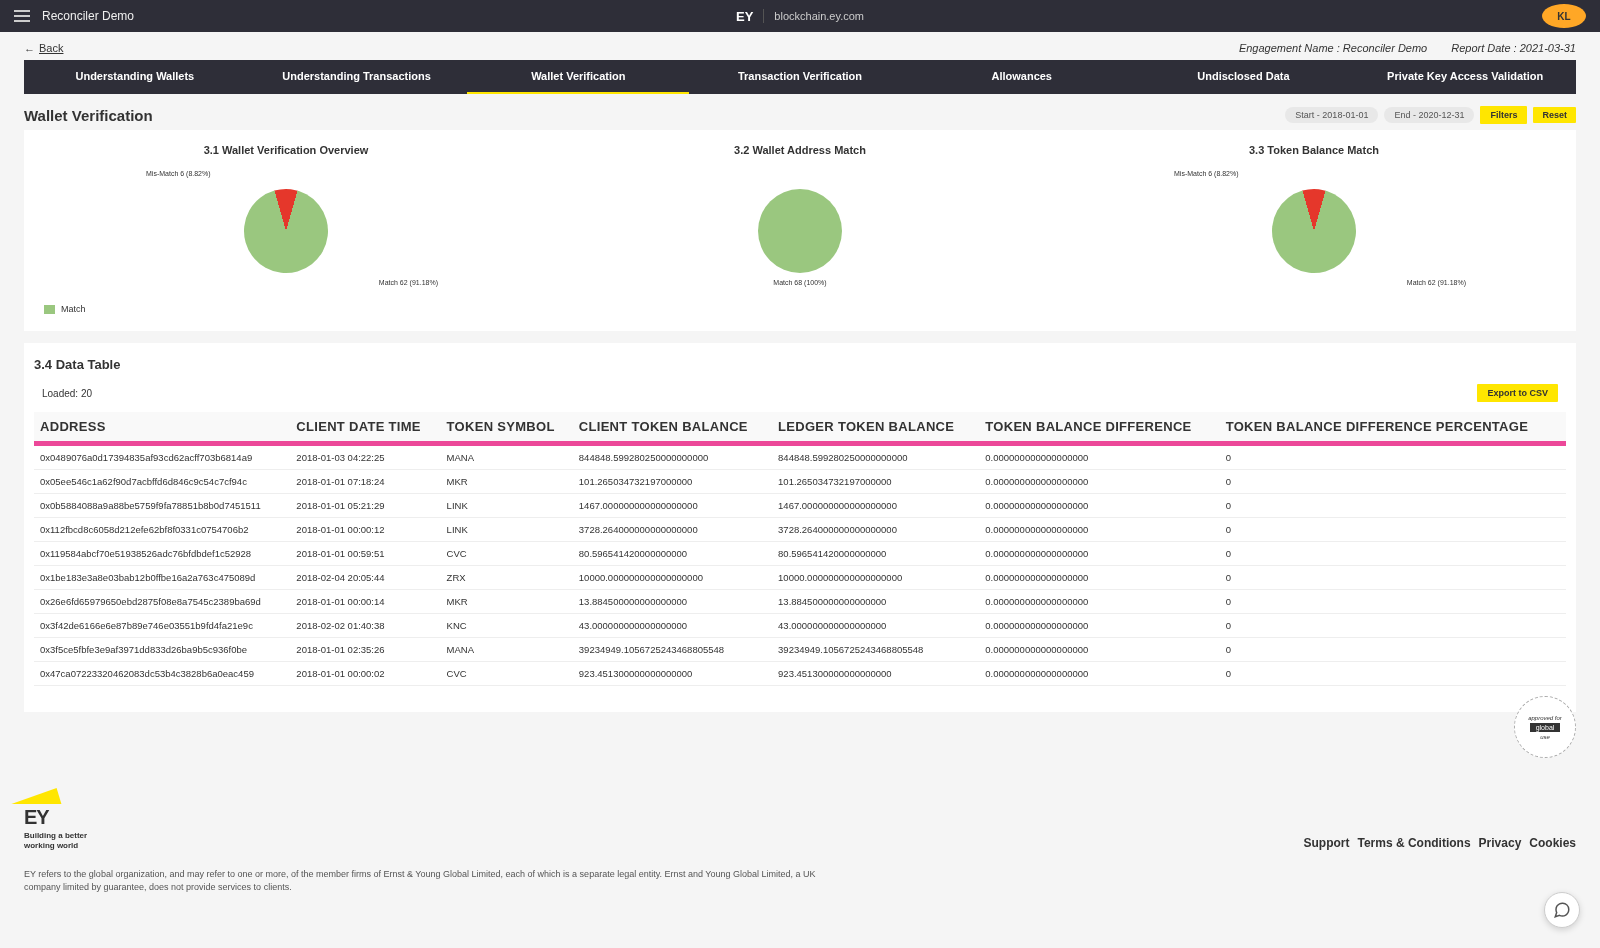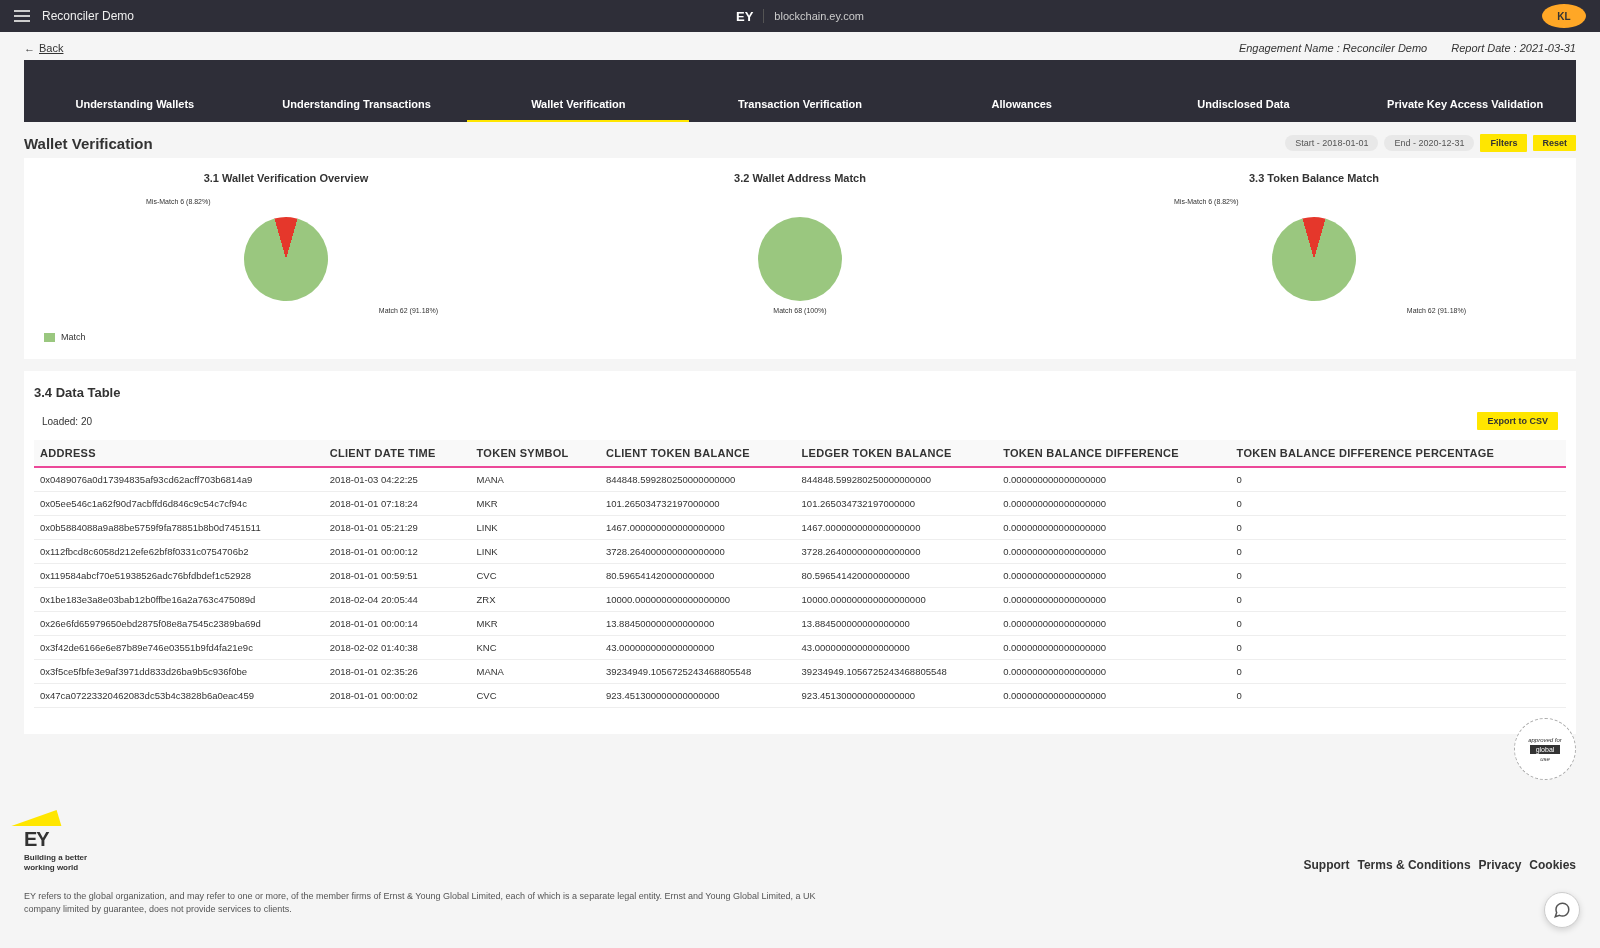--- a/index.html
+++ b/index.html
@@ -19,21 +19,21 @@
     .avatar { width: 44px; height: 24px; border-radius: 50%; background: #ffa726; color: #333; display: flex; align-items: center; justify-content: center; font-size: 10px; font-weight: bold; }
 
     
     .info-row { display: flex; justify-content: space-between; align-items: center; padding: 10px 24px 6px; font-size: 11px; color: #333; }
     .back-link { display: flex; align-items: center; gap: 4px; color: #333; cursor: pointer; }
     .back-link span.lbl { text-decoration: underline; }
     .info-right { display: flex; gap: 24px; font-style: italic; }
 
     
     .tabs { background: #2e2e38; margin: 0 24px; display: flex; }
-    .tab { flex: 1; text-align: center; color: #fff; font-size: 11px; padding: 10px 0; cursor: pointer; font-weight: 600; margin-top: 28px; }
+    .tab { flex: 1; text-align: center; color: #fff; font-size: 11px; padding: 10px 0; cursor: pointer; font-weight: 600; }
     .tab.active { border-bottom: 2px solid #ffe600; }
 
     
     .page-title-row { display: flex; justify-content: space-between; align-items: center; padding: 12px 24px 6px; }
     .page-title { font-size: 15px; font-weight: 600; }
     .title-actions { display: flex; gap: 6px; align-items: center; }
     .chip { background: #e8e8e8; border-radius: 10px; padding: 3px 10px; font-size: 9px; color: #555; }
     .btn-yellow { background: #ffe600; padding: 4px 10px; font-size: 9px; font-weight: 600; cursor: pointer; border-radius: 1px; }
     .btn-outline { background: #fff; border: 1px solid #ccc; padding: 3px 9px; font-size: 9px; font-weight: 600; cursor: pointer; border-radius: 1px; }
 
@@ -49,21 +49,21 @@
     .legend { margin-top: 18px; padding-left: 10px; }
     .legend-item { display: flex; align-items: center; gap: 6px; font-size: 9px; margin-bottom: 3px; }
     .legend-sw { width: 11px; height: 9px; }
 
     
     .dt-panel { background: #fff; margin: 12px 24px 0; padding: 14px 10px 26px; }
     .dt-title { font-size: 13px; font-weight: 600; margin-bottom: 12px; }
     .dt-sub-row { display: flex; justify-content: space-between; align-items: center; margin-bottom: 10px; padding: 0 8px; }
     .loaded { font-size: 10px; }
     .table { width: 100%; border-collapse: collapse; font-size: 10px; }
-    .table th { text-align: left; padding: 7px 6px; font-size: 11px; font-weight: bold; text-transform: uppercase; letter-spacing: 0.3px; border-bottom: 2px solid #ec4899; background: #f9f9f9; }
+    .table th { text-align: left; padding: 7px 6px; font-size: 13px; font-weight: bold; text-transform: uppercase; letter-spacing: 0.3px; border-bottom: 5px solid #ec4899; background: #f9f9f9; }
     .table td { padding: 6px; border-bottom: 1px solid #eee; font-size: 9.5px; }
 
     
     .footer { padding: 26px 24px 30px; position: relative; }
     .badge-circle { position: absolute; right: 24px; top: -16px; width: 62px; height: 62px; border: 1px dashed #aaa; border-radius: 50%; background: #fff; display: flex; flex-direction: column; align-items: center; justify-content: center; font-size: 6px; }
     .badge-circle .bar { background: #333; color: #fff; padding: 1px 6px; font-size: 7px; margin: 2px 0; }
     .footer-main { display: flex; justify-content: space-between; align-items: flex-end; margin-top: 50px; }
     .ey-logo-big .triangle2 { width: 0; height: 0; border-bottom: 16px solid #ffe600; border-right: 10px solid transparent; border-left: 40px solid transparent; margin-bottom: 2px; transform: skewX(-18deg); margin-left: -10px; }
     .ey-logo-big .txt2 { font-size: 20px; font-weight: bold; letter-spacing: -1px; }
     .ey-logo-big .tagline { font-size: 8px; font-weight: bold; line-height: 1.2; margin-top: 2px; }

